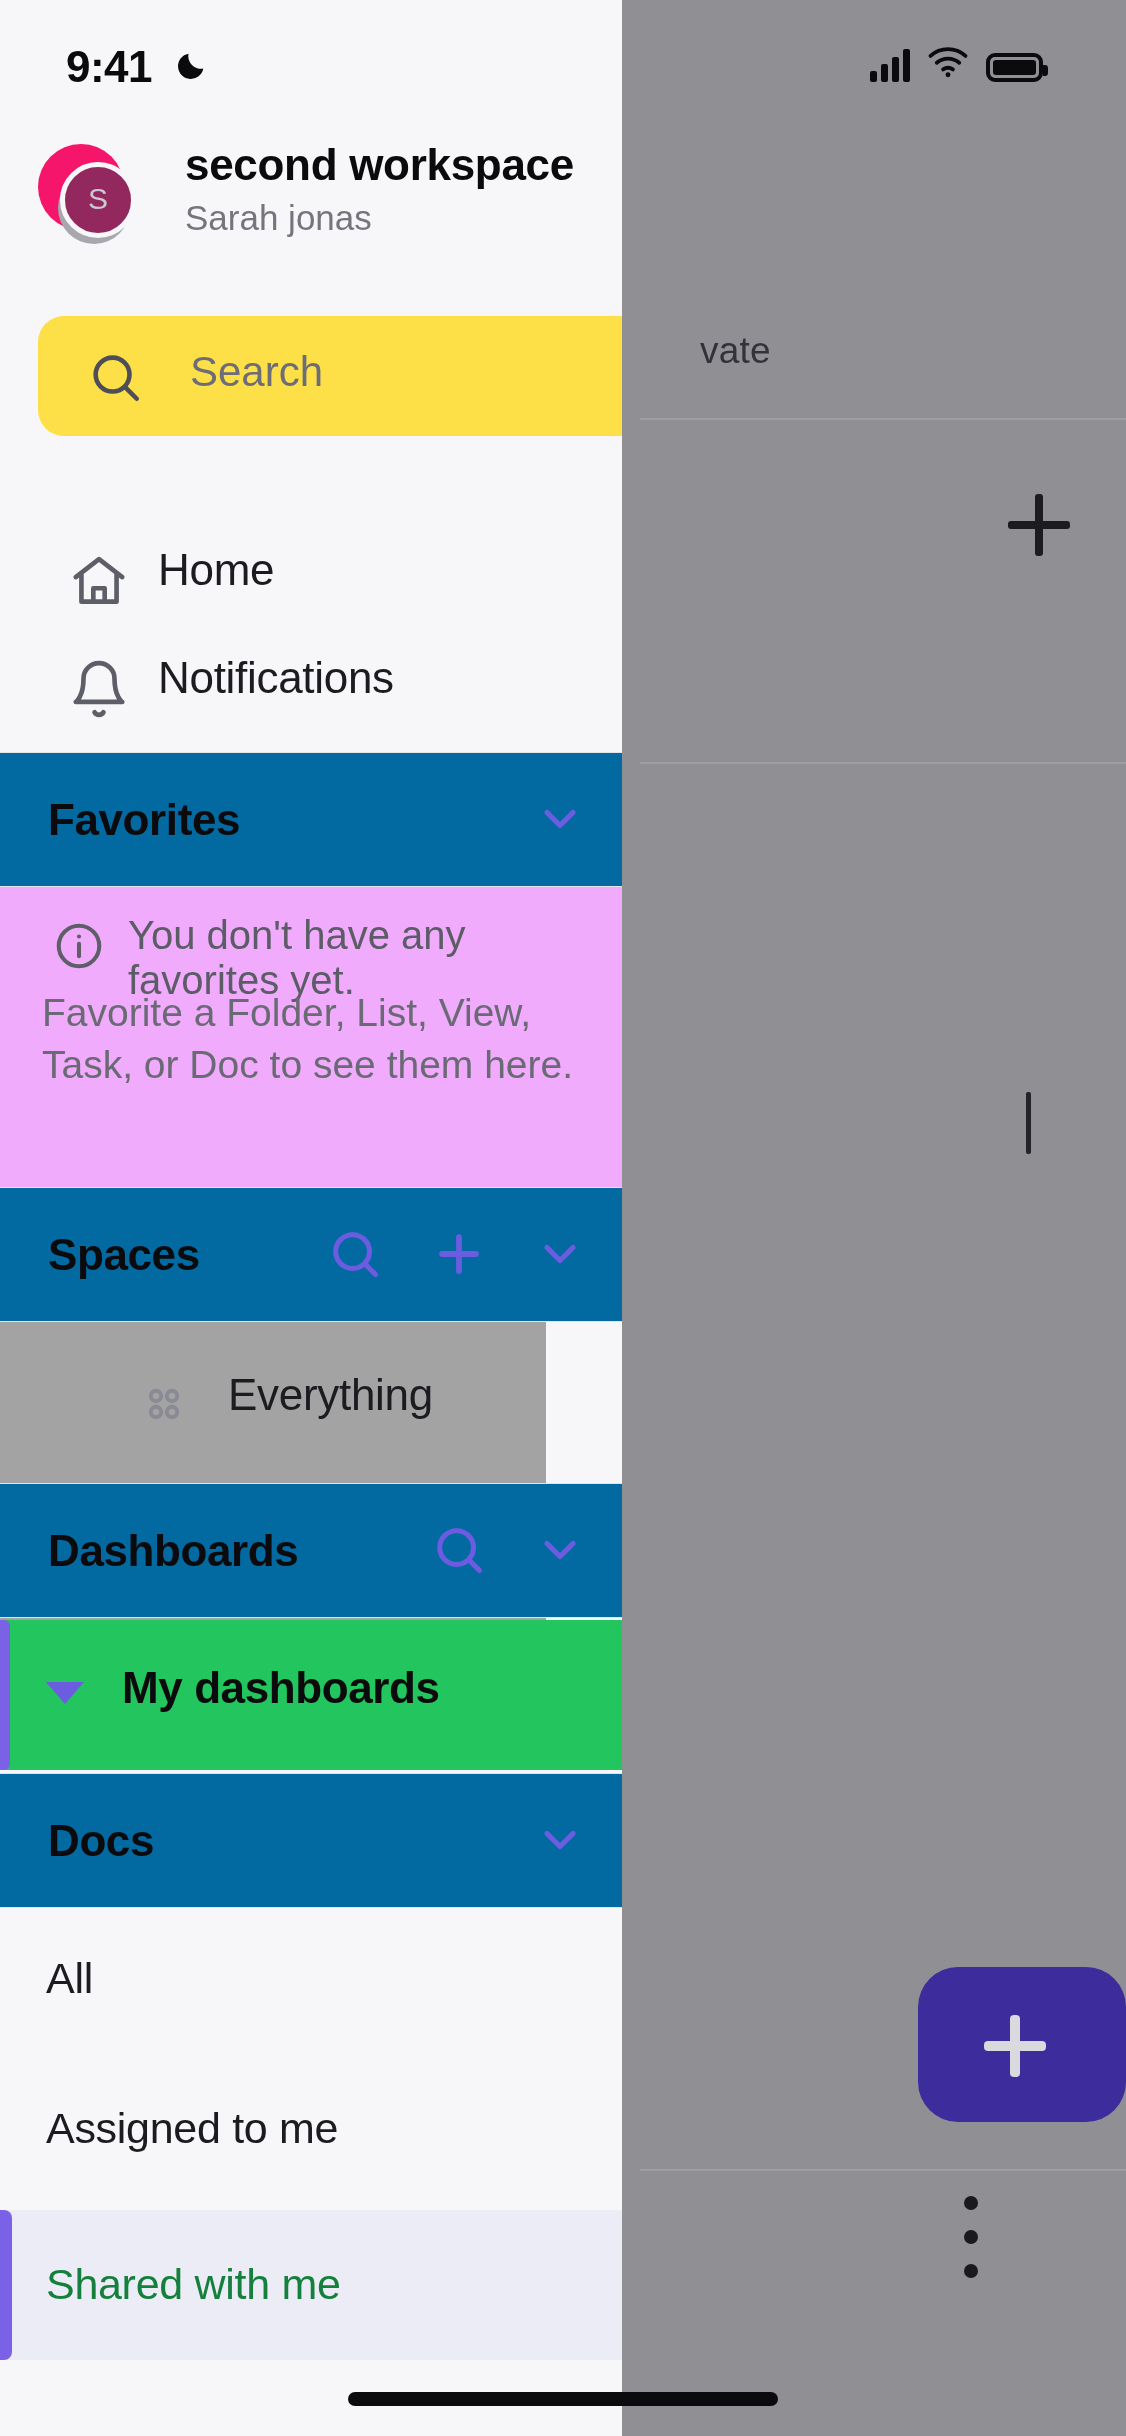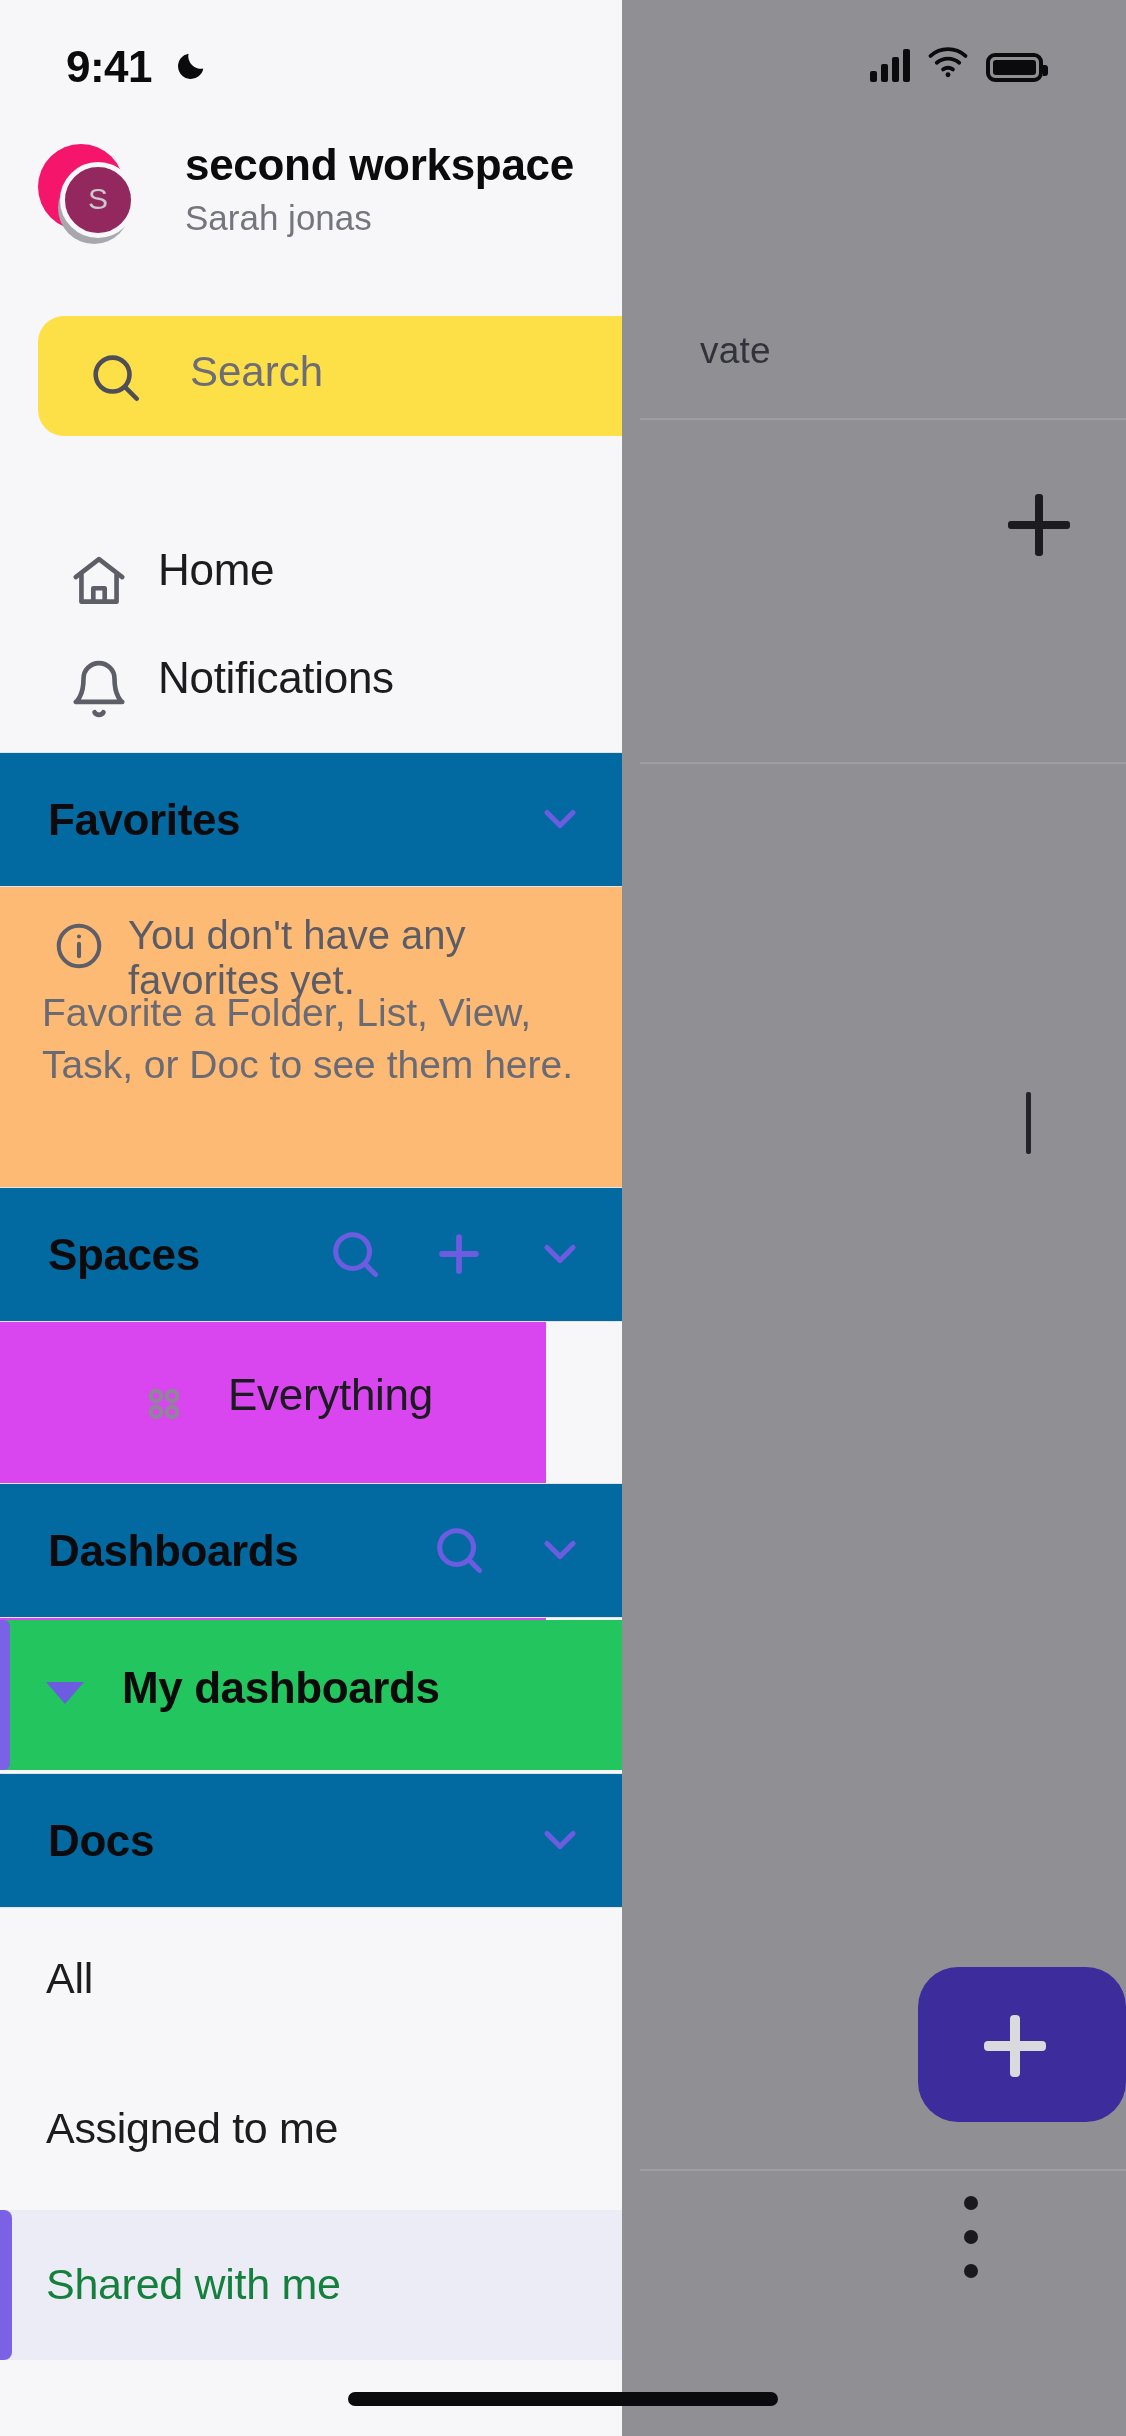--- a/index.html
+++ b/index.html
@@ -151,33 +151,33 @@
     font-size:44px; font-weight:bold; color:#0b0b0d; letter-spacing:-0.4px;
   }
   .sec-head .acts { position:absolute; right:36px; top:0; height:135px; display:flex; align-items:center; gap:46px; }
 
   #sec-favorites { top:752px; }
   #sec-spaces { top:1187px; }
   #sec-dashboards { top:1483px; }
   #sec-docs { top:1773px; }
 
   
-  .fav-empty { position:absolute; left:0; top:887px; width:622px; height:300px; background:#fdba74; }
+  .fav-empty { position:absolute; left:0; top:887px; width:622px; height:300px; background:#f0abfc; }
   .fav-empty .info { position:absolute; left:52px; top:32px; }
   .fav-empty .line1 {
     position:absolute; left:128px; top:26px;
     font-size:40px; color:#5c5c66;
   }
   .fav-empty .line2 {
     position:absolute; left:42px; top:100px; width:560px;
     font-size:39px; line-height:52px; color:#6a6a74;
   }
 
   
-  .space-row { position:absolute; left:0; width:546px; height:160px; background:#d946ef; }
+  .space-row { position:absolute; left:0; width:546px; height:160px; background:#a3a3a3; }
   #row-everything { top:1322px; }
   #row-space { top:1482px; }
   .space-row .grid-ic { position:absolute; left:140px; top:58px; }
   .space-row .lbl {
     position:absolute; left:228px; top:48px;
     font-size:44px; color:#1b1b20; letter-spacing:-0.3px;
   }
   .space-row .caret { position:absolute; left:42px; top:62px; }
   .space-row .badge {
     position:absolute; left:110px; top:38px; width:88px; height:88px;

